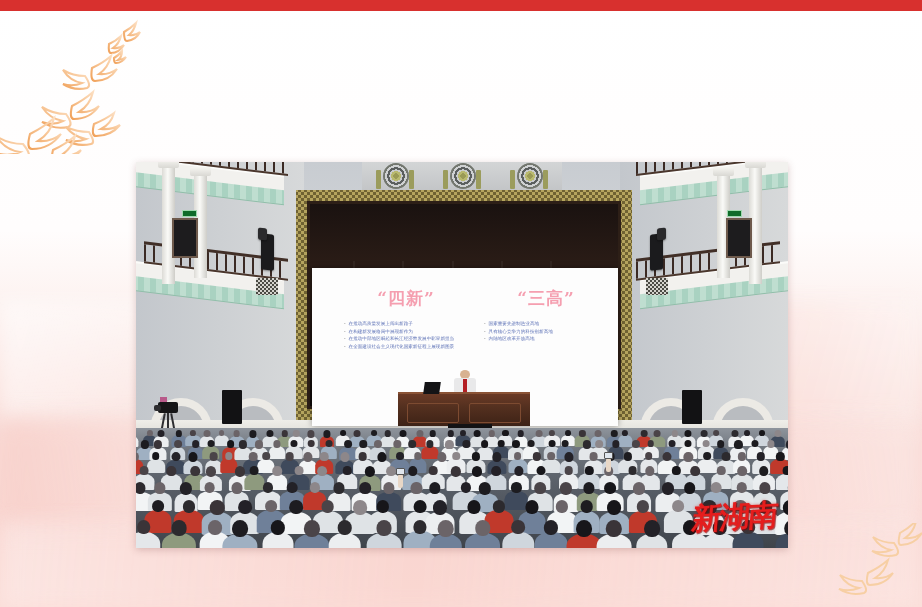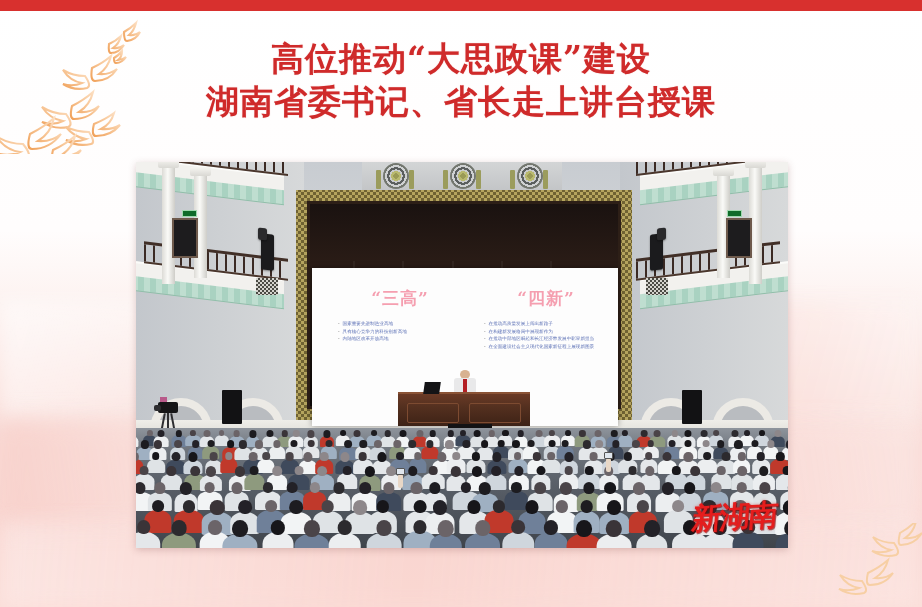--- a/index.html
+++ b/index.html
@@ -319,24 +319,20 @@
 
   <svg class="birds" id="birds-br" width="90" height="80" viewBox="0 0 90 80">
     <g fill="none" stroke="#f7cfa4" stroke-width="2" stroke-linecap="round">
       <path d="M62 10 q9 -5 16 -12 q-2 11 -11 17 q10 1 17 -5 q-8 12 -21 12 q-4 0 -1 -12z"></path>
       <path d="M56 20 q-11 0 -21 -6 q7 11 18 13 q-9 4 -19 1 q11 7 24 4 q5 -2 -2 -12z"></path>
       <path d="M30 50 q12 -6 20 -13 q-3 12 -13 18 q11 1 18 -5 q-8 12 -23 12 q-5 0 -2 -12z"></path>
       <path d="M24 58 q-12 0 -22 -6 q7 11 19 13 q-10 4 -20 1 q11 7 25 4 q5 -2 -2 -12z"></path>
     </g>
   </svg>
 
-  <div id="headline">
-    <span class="ln ln1">高位推动“大思政课”建设</span>
-    <span class="ln ln2">湖南省委书记、省长走上讲台授课</span>
-  </div>
 
   <div id="photo">
 
     <div class="wall"></div>
     <div class="wallpanel" id="wall-l"></div>
     <div class="wallpanel" id="wall-r"></div>
 
     <div class="balc" id="balc-ul">
         <div class="slab"></div>
         <div class="mint"></div>
@@ -404,35 +400,35 @@
           <div class="stripe" style="left:30%"></div>
           <div class="stripe" style="left:46%"></div>
           <div class="stripe" style="left:62%"></div>
           <div class="stripe" style="left:78%"></div>
         </div>
       </div>
     </div>
 
     <div id="screen">
       <div class="s-cols">
-        <div class="s-col l">
-          <div class="s-big">“三高”</div>
-          <div class="s-list">
-            <div class="s-li"><span class="dash">-</span><span>国家重要先进制造业高地</span></div>
-            <div class="s-li"><span class="dash">-</span><span>具有核心竞争力的科技创新高地</span></div>
-            <div class="s-li"><span class="dash">-</span><span>内陆地区改革开放高地</span></div>
-          </div>
-        </div>
         <div class="s-col r">
           <div class="s-big">“四新”</div>
           <div class="s-list">
             <div class="s-li"><span class="dash">-</span><span>在推动高质量发展上闯出新路子</span></div>
             <div class="s-li"><span class="dash">-</span><span>在构建新发展格局中展现新作为</span></div>
             <div class="s-li"><span class="dash">-</span><span>在推动中部地区崛起和长江经济带发展中彰显新担当</span></div>
             <div class="s-li"><span class="dash">-</span><span>在全面建设社会主义现代化国家新征程上展现新图景</span></div>
+          </div>
+        </div>
+        <div class="s-col l">
+          <div class="s-big">“三高”</div>
+          <div class="s-list">
+            <div class="s-li"><span class="dash">-</span><span>国家重要先进制造业高地</span></div>
+            <div class="s-li"><span class="dash">-</span><span>具有核心竞争力的科技创新高地</span></div>
+            <div class="s-li"><span class="dash">-</span><span>内陆地区改革开放高地</span></div>
           </div>
         </div>
       </div>
     </div>
 
     <div id="apron"></div>
     <div id="aprontrim"></div>
     <div class="fspk" id="fspk-1"></div>
     <div class="fspk" id="fspk-2"></div>
     <div class="fspk" id="fspk-3"></div>

